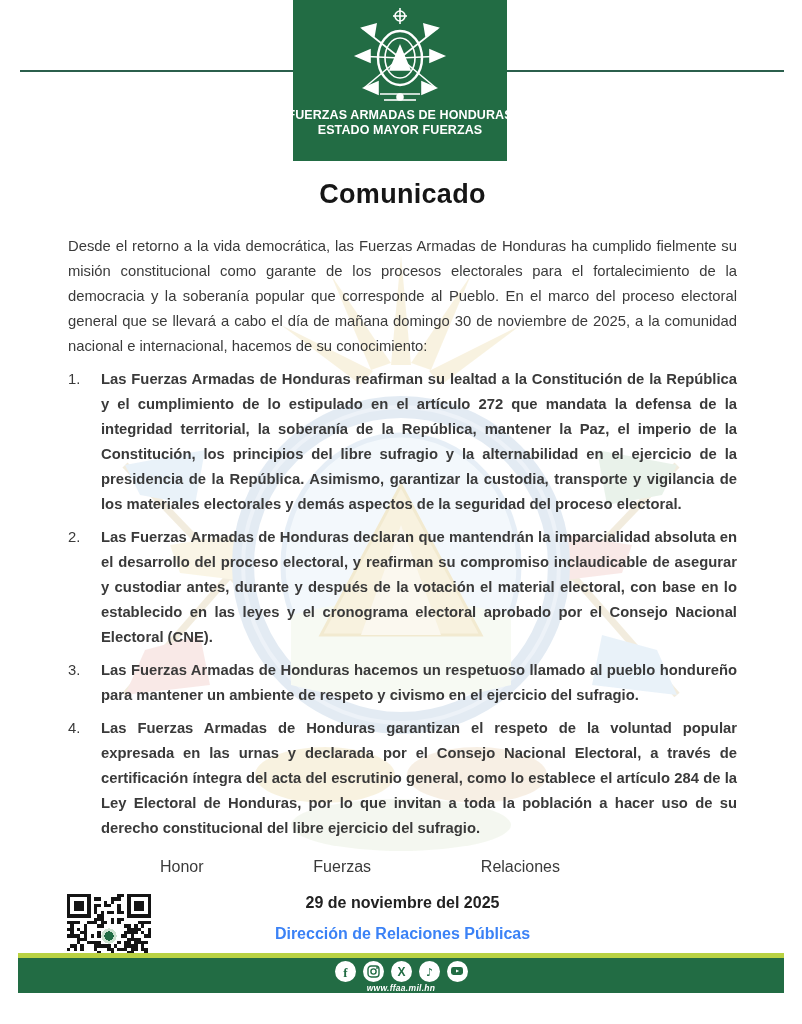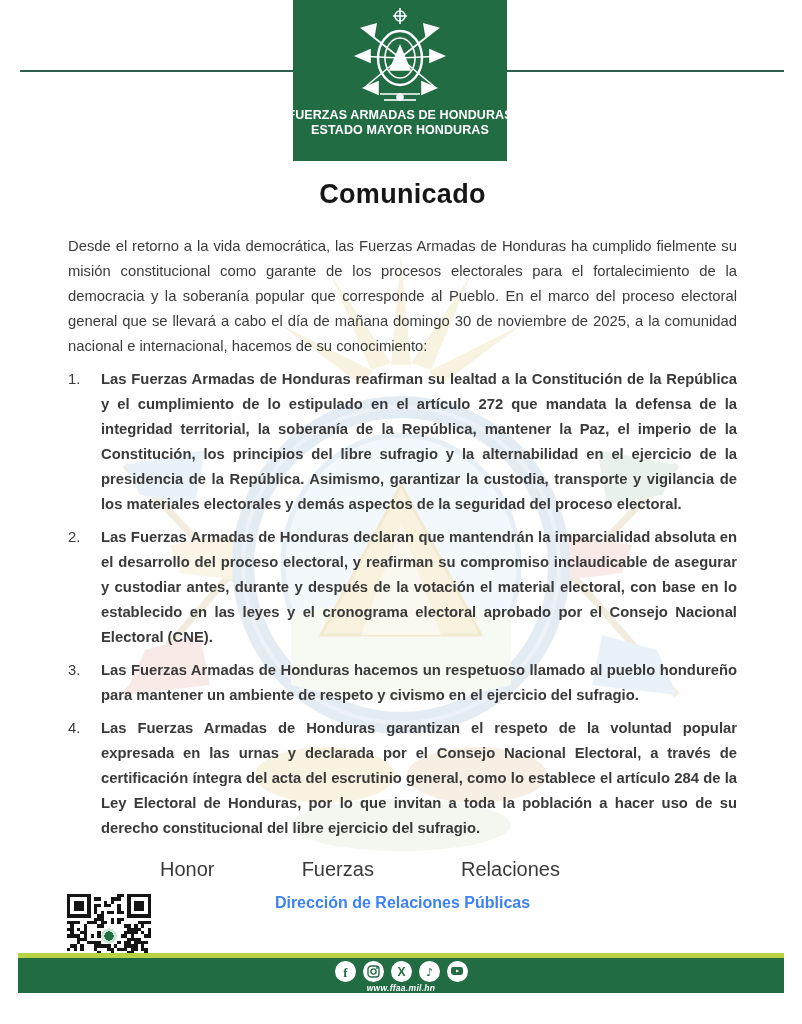--- a/index.html
+++ b/index.html
@@ -31,21 +31,21 @@
              font-size:14.8px; line-height:25px; text-align:justify; }
   .doc-title { margin:0 0 26px 0; text-align:center; font-size:27px; line-height:28px;
                font-weight:bold; color:#161616; letter-spacing:0.3px; }
   .para { margin:0 0 8px 0; }
   .item { display:flex; margin:0 0 8px 0; }
   .item .num { flex:none; width:33px; }
   .item .txt { flex:1; text-align:justify;font-weight:bold; }
 
   
   .motto { position:absolute; top:858px; left:160px; width:400px; display:flex;
-           justify-content:space-between; font-size:20px; z-index:1; }
+           justify-content:space-between; font-size:16px; z-index:1; }
 
   
   .sign-block { position:absolute; top:894px; left:68px; width:669px; text-align:center;
                 z-index:1; }
   .sign-block .date { font-weight:bold; font-size:16px; color:#222; margin-bottom:13px; }
   .sign-block .office { font-weight:bold; font-size:16px; color:#3b82f6; }
 
   
   .qr { position:absolute; top:894px; left:67px; width:84px; height:84px; z-index:2;
         background:#ffffff; }
@@ -130,21 +130,21 @@
         <ellipse cx="50" cy="52" rx="22" ry="27" stroke-width="2.4"></ellipse>
         <ellipse cx="50" cy="52" rx="15" ry="20"></ellipse>
         <path d="M50 40 L60 64 L40 64 Z" fill="#ffffff"></path>
 
         <line x1="30" y1="88" x2="70" y2="88"></line>
         <line x1="34" y1="94" x2="66" y2="94"></line>
         <circle cx="50" cy="91" r="3" fill="#ffffff"></circle>
       </g>
     </svg>
     <div class="org">FUERZAS ARMADAS DE HONDURAS</div>
-    <div class="org">ESTADO MAYOR HONDURAS</div>
+    <div class="org">ESTADO MAYOR FUERZAS</div>
   </div>
 
   <div class="content">
     <h1 class="doc-title">Comunicado</h1>
 
     <p class="para">Desde el retorno a la vida democrática, las Fuerzas Armadas de Honduras ha cumplido fielmente su misión constitucional como garante de los procesos electorales para el fortalecimiento de la democracia y la soberanía popular que corresponde al Pueblo. En el marco del proceso electoral general que se llevará a cabo el día de mañana domingo 30 de noviembre de 2025, a la comunidad nacional e internacional, hacemos de su conocimiento:</p>
 
     <div class="item">
       <span class="num">1.</span>
       <span class="txt">Las Fuerzas Armadas de Honduras reafirman su lealtad a la Constitución de la República y el cumplimiento de lo estipulado en el artículo 272 que mandata la defensa de la integridad territorial, la soberanía de la República, mantener la Paz, el imperio de la Constitución, los principios del libre sufragio y la alternabilidad en el ejercicio de la presidencia de la República. Asimismo, garantizar la custodia, transporte y vigilancia de los materiales electorales y demás aspectos de la seguridad del proceso electoral.</span>
@@ -164,20 +164,21 @@
 
   </div>
 
   <div class="motto">
     <span>Honor</span>
     <span>Fuerzas</span>
     <span>Relaciones</span>
   </div>
 
   <div class="sign-block">
+    <div class="date">29 de noviembre del 2025</div>
     <div class="office">Dirección de Relaciones Públicas</div>
   </div>
 
   <svg class="qr" id="qr-svg" viewBox="0 0 25 25" xmlns="http://www.w3.org/2000/svg" shape-rendering="crispEdges">
       <rect x="0" y="0" width="1" height="1" fill="#141414"></rect>
       <rect x="1" y="0" width="1" height="1" fill="#141414"></rect>
       <rect x="2" y="0" width="1" height="1" fill="#141414"></rect>
       <rect x="3" y="0" width="1" height="1" fill="#141414"></rect>
       <rect x="4" y="0" width="1" height="1" fill="#141414"></rect>
       <rect x="5" y="0" width="1" height="1" fill="#141414"></rect>

